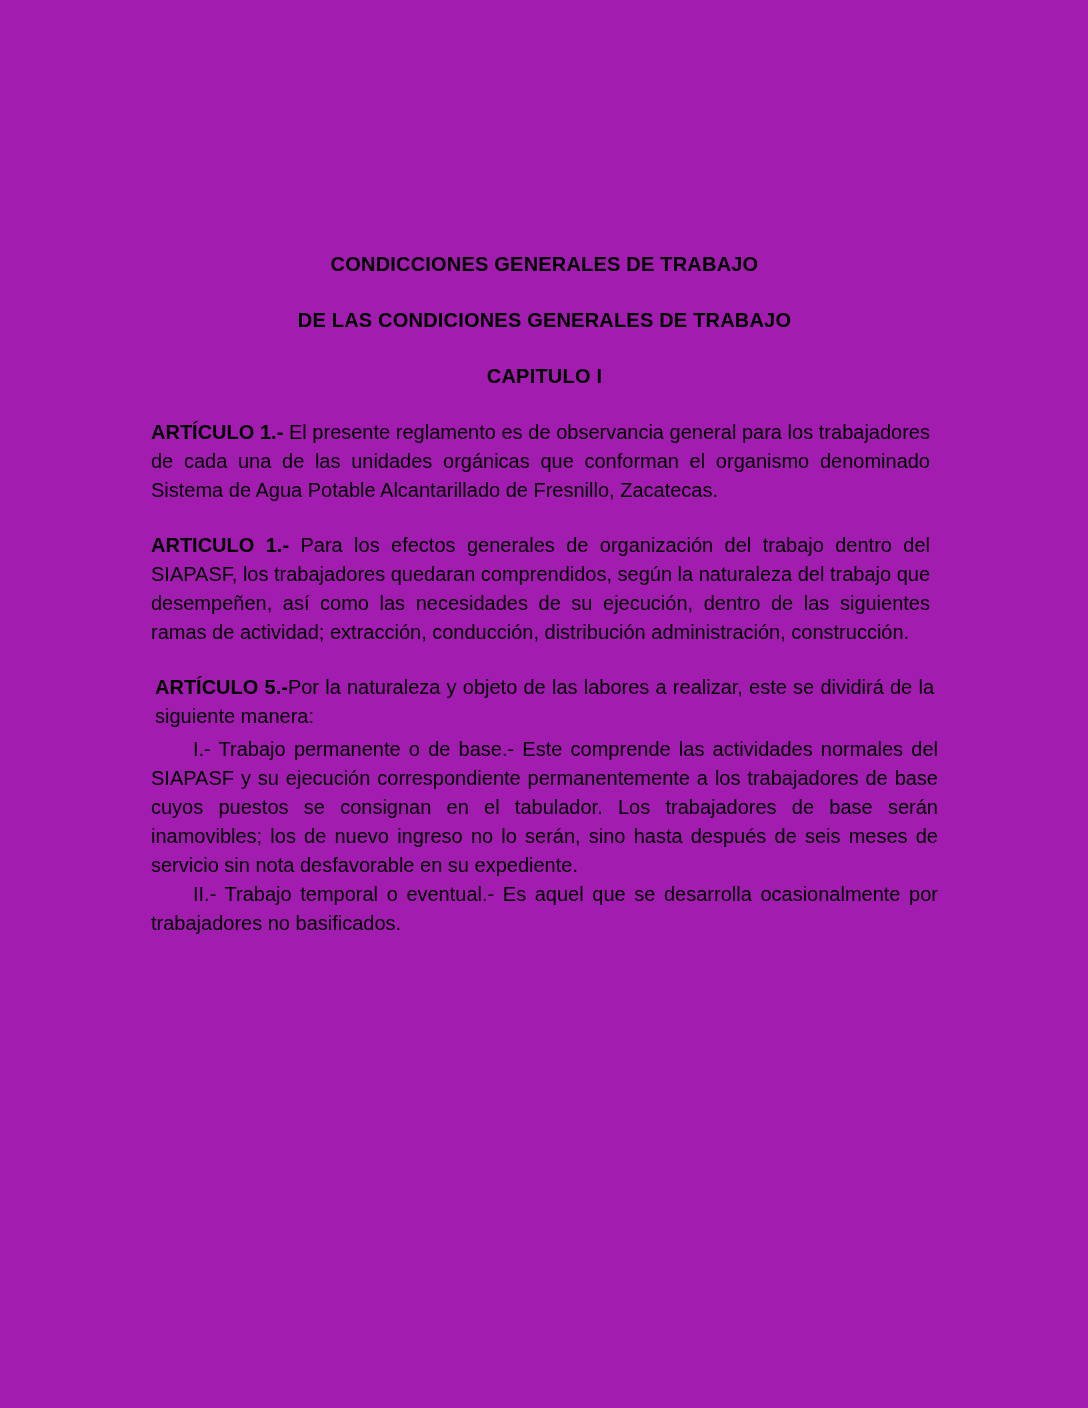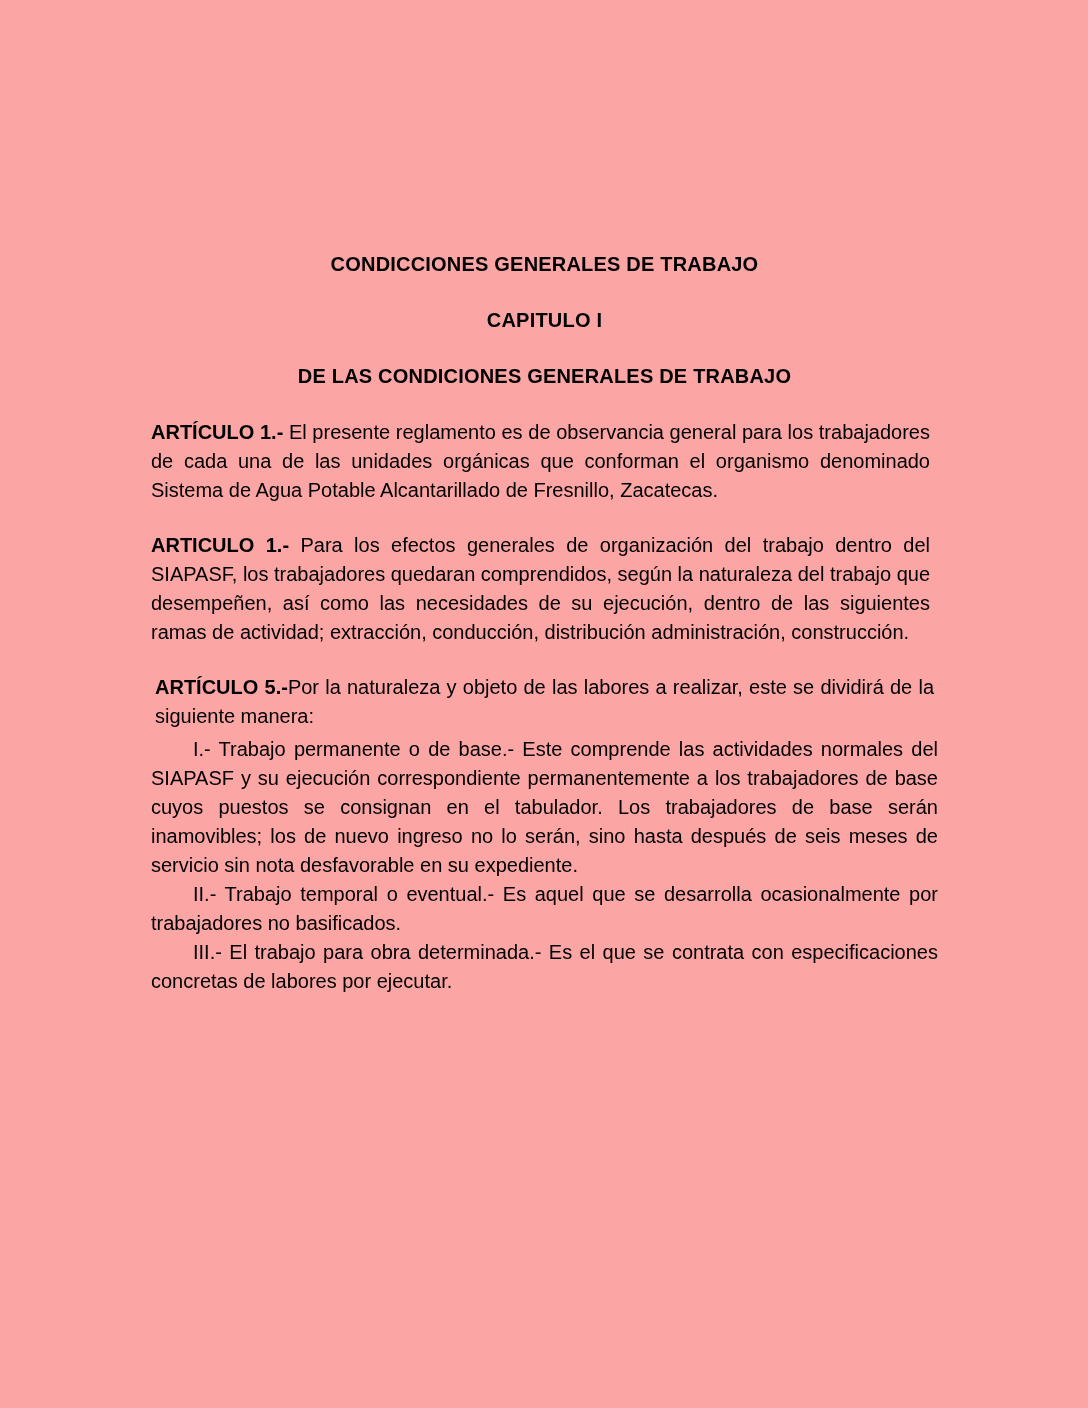--- a/index.html
+++ b/index.html
@@ -4,21 +4,21 @@
 <style>
   html, body {
     margin: 0;
     padding: 0;
     background: #ffffff;
   }
   .page {
     position: relative;
     width: 1088px;
     height: 1408px;
-    background: #fca5a5;
+    background: #a21caf;
     color: #000000;
     font-family: "Liberation Sans", "DejaVu Sans", sans-serif;
     overflow: hidden;
   }
   .content {
     position: absolute;
     top: 250px;
     left: 151px;
     width: 787px;
     font-size: 20px;
@@ -46,29 +46,28 @@
     font-weight: bold;
   }
 </style>
 </head>
 <body>
 
 <div class="page">
   <div class="content">
 
     <p class="heading">CONDICCIONES GENERALES DE TRABAJO</p>
+    <p class="heading">DE LAS CONDICIONES GENERALES DE TRABAJO</p>
     <p class="heading">CAPITULO I</p>
-    <p class="heading">DE LAS CONDICIONES GENERALES DE TRABAJO</p>
 
     <p class="para"><span class="lbl">ARTÍCULO 1.-</span><span> El presente reglamento es de observancia general para los trabajadores de cada una de las unidades orgánicas que conforman el organismo denominado Sistema de Agua Potable Alcantarillado de Fresnillo, Zacatecas.</span></p>
 
     <p class="para"><span class="lbl">ARTICULO 1.-</span><span> Para los efectos generales de organización del trabajo dentro del SIAPASF, los trabajadores quedaran comprendidos, según la naturaleza del trabajo que desempeñen, así como las necesidades de su ejecución, dentro de las siguientes ramas de actividad; extracción, conducción, distribución administración, construcción.</span></p>
 
 
 
     <p class="para tight"><span class="lbl">ARTÍCULO 5.-</span><span>Por la naturaleza y objeto de las labores a realizar, este se dividirá de la siguiente manera:</span></p>
 
     <p class="item">I.- Trabajo permanente o de base.- Este comprende las actividades normales del SIAPASF y su ejecución correspondiente permanentemente a los trabajadores de base cuyos puestos se consignan en el tabulador. Los trabajadores de base serán inamovibles; los de nuevo ingreso no lo serán, sino hasta después de seis meses de servicio sin nota desfavorable en su expediente.</p>
     <p class="item">II.- Trabajo temporal o eventual.- Es aquel que se desarrolla ocasionalmente por trabajadores no basificados.</p>
-    <p class="item">III.- El trabajo para obra determinada.- Es el que se contrata con especificaciones concretas de labores por ejecutar.</p>
 
   </div>
 </div>
 
 </body></html>

